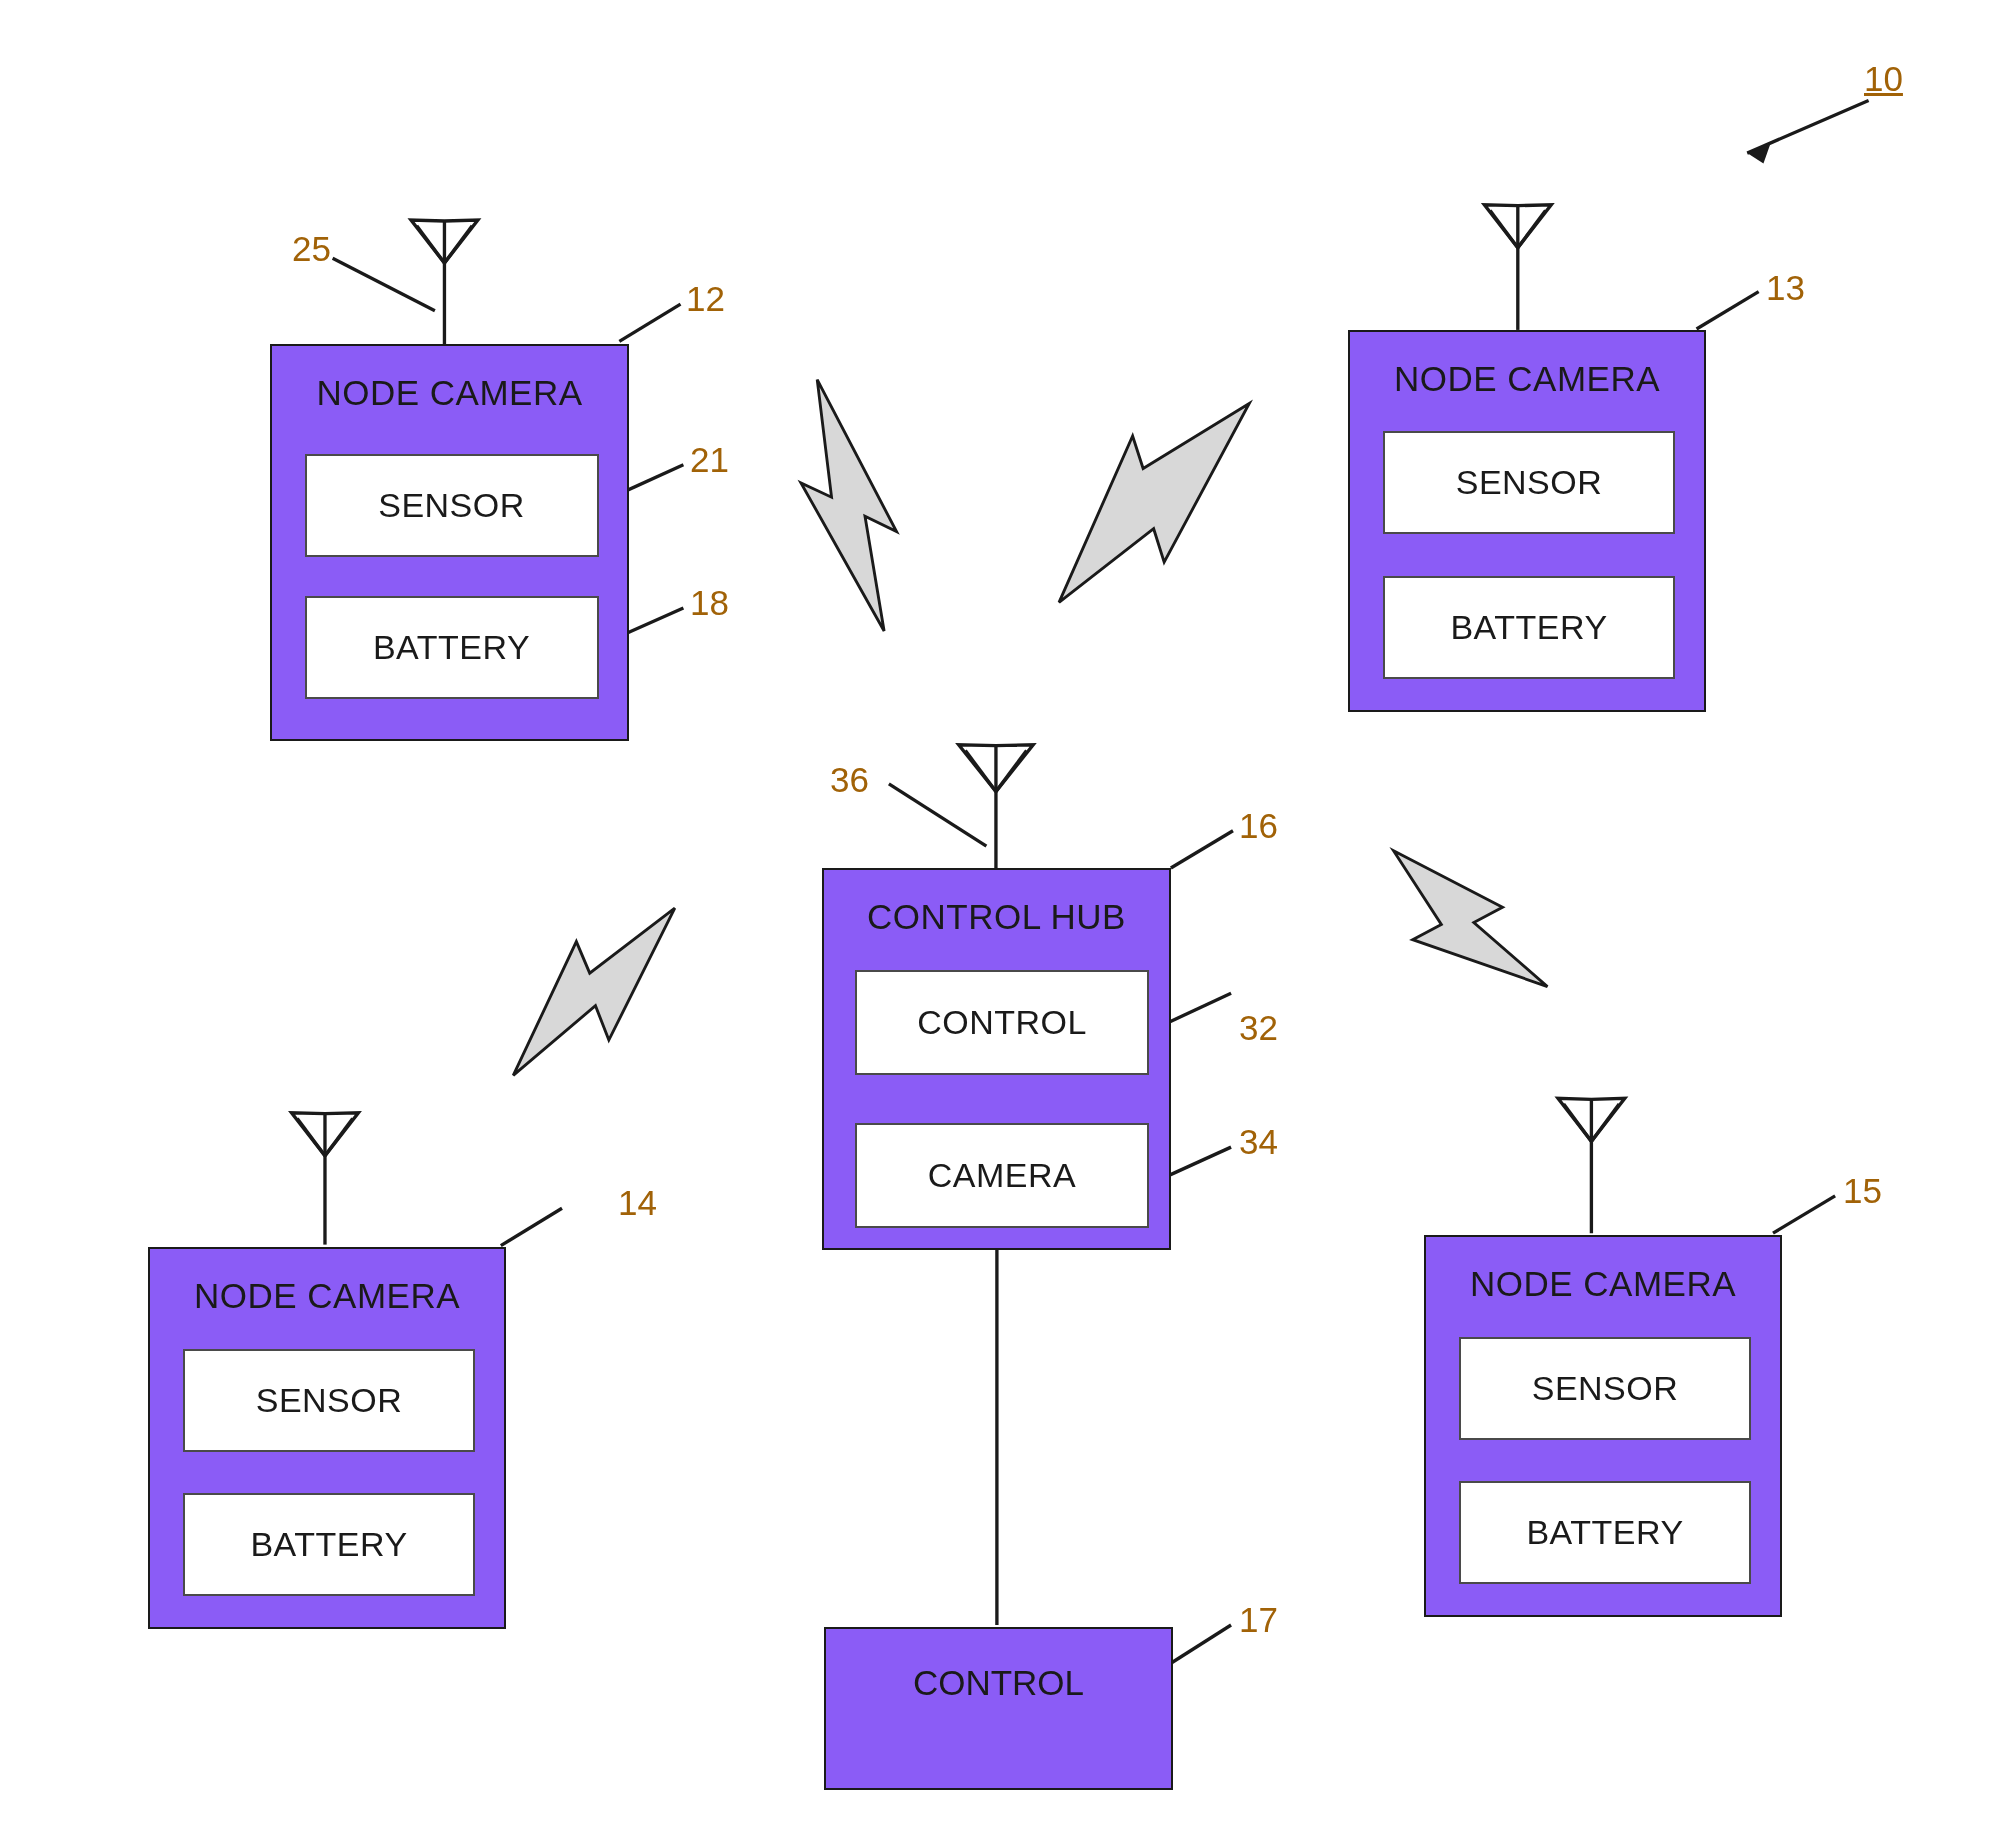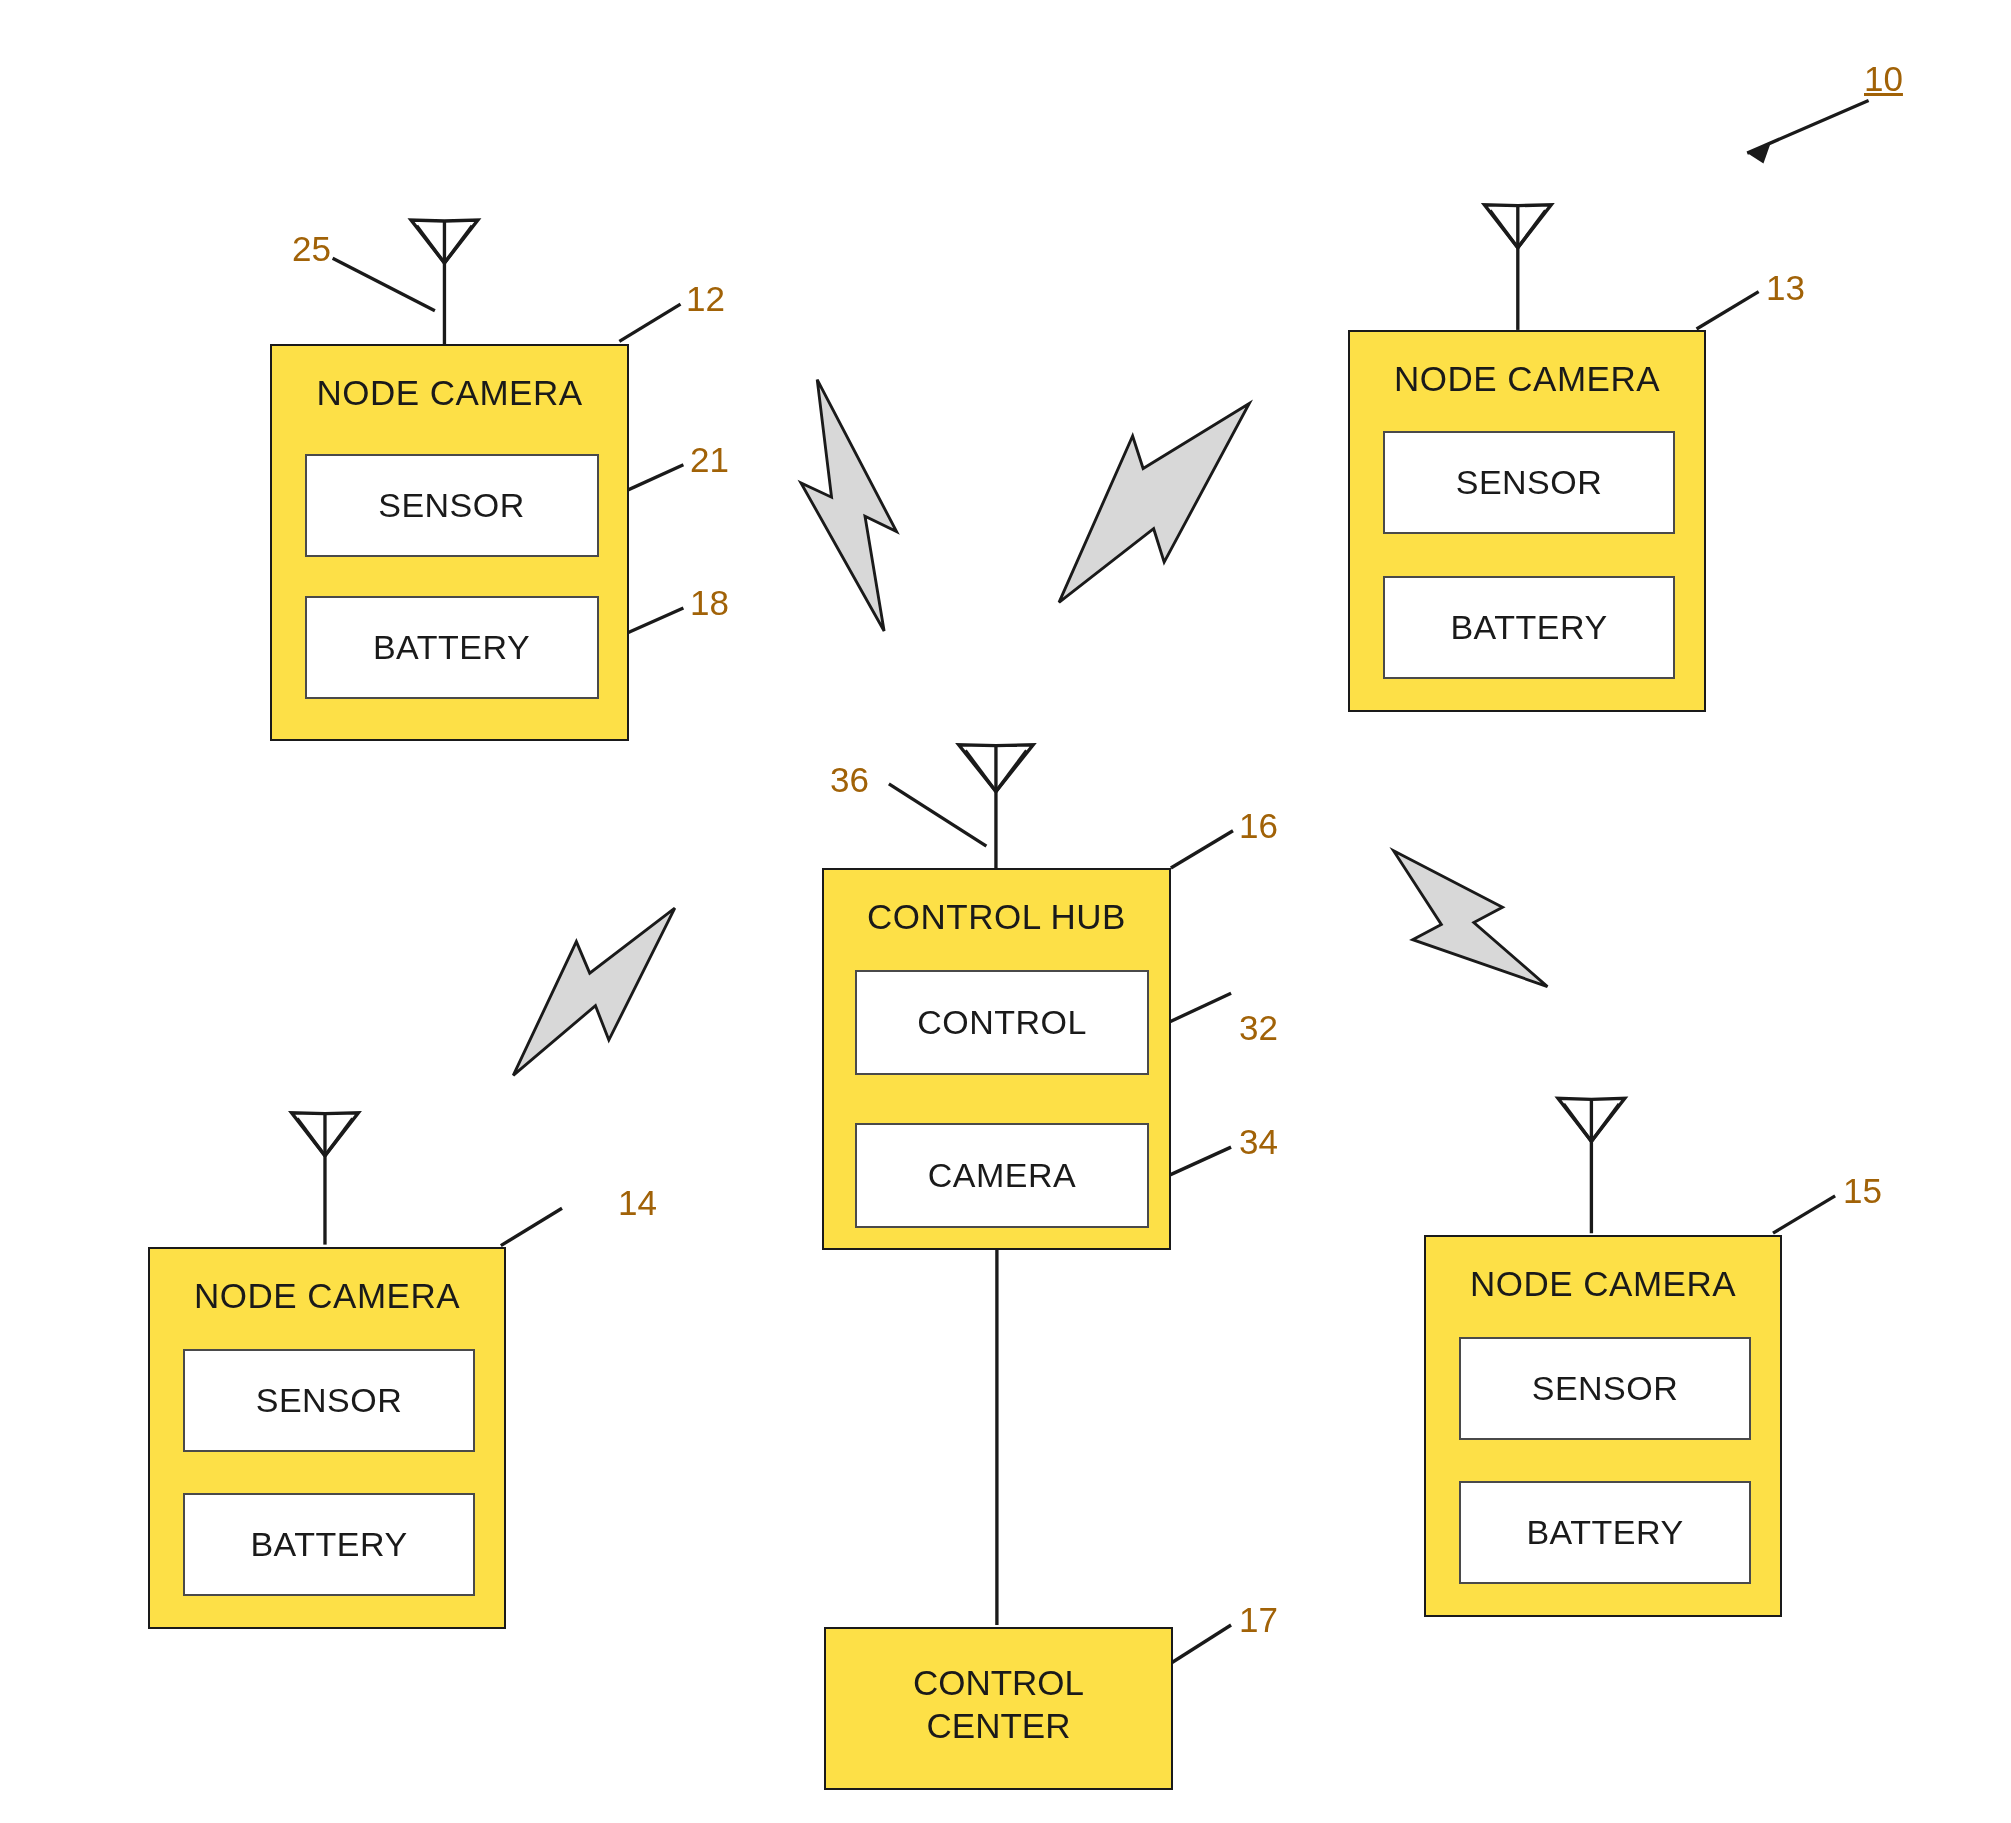--- a/index.html
+++ b/index.html
@@ -18,21 +18,21 @@
   svg.layer {
     position: absolute;
     top: 0;
     left: 0;
     width: 2011px;
     height: 1824px;
   }
   .box {
     position: absolute;
     border: 2.9px solid #1a1a1a;
-    background: #fde047;
+    background: #8b5cf6;
     box-sizing: border-box;
     padding-left: 44px;
   }
   .box-title {
     position: absolute;
     left: 0;
     right: 0;
     text-align: center;
     font-size: 35px;
     color: #1a1a1a;
@@ -226,17 +226,16 @@
   </div>
 
   <div class="box" style="left:1424px; top:1235px; width:358px; height:382px;">
     <div class="box-title" style="top:27px;">NODE CAMERA</div>
     <div class="inner-box" style="left:33px; top:100px; width:292px; height:103px;">SENSOR</div>
     <div class="inner-box" style="left:33px; top:244px; width:292px; height:103px;">BATTERY</div>
   </div>
 
   <div class="box" style="left:824px; top:1627px; width:349px; height:163px;">
     <div class="cc-label" style="top:33px;">CONTROL</div>
-    <div class="cc-label" style="top:76px;">CENTER</div>
   </div>
 
 </div>
 
 
 </body></html>

